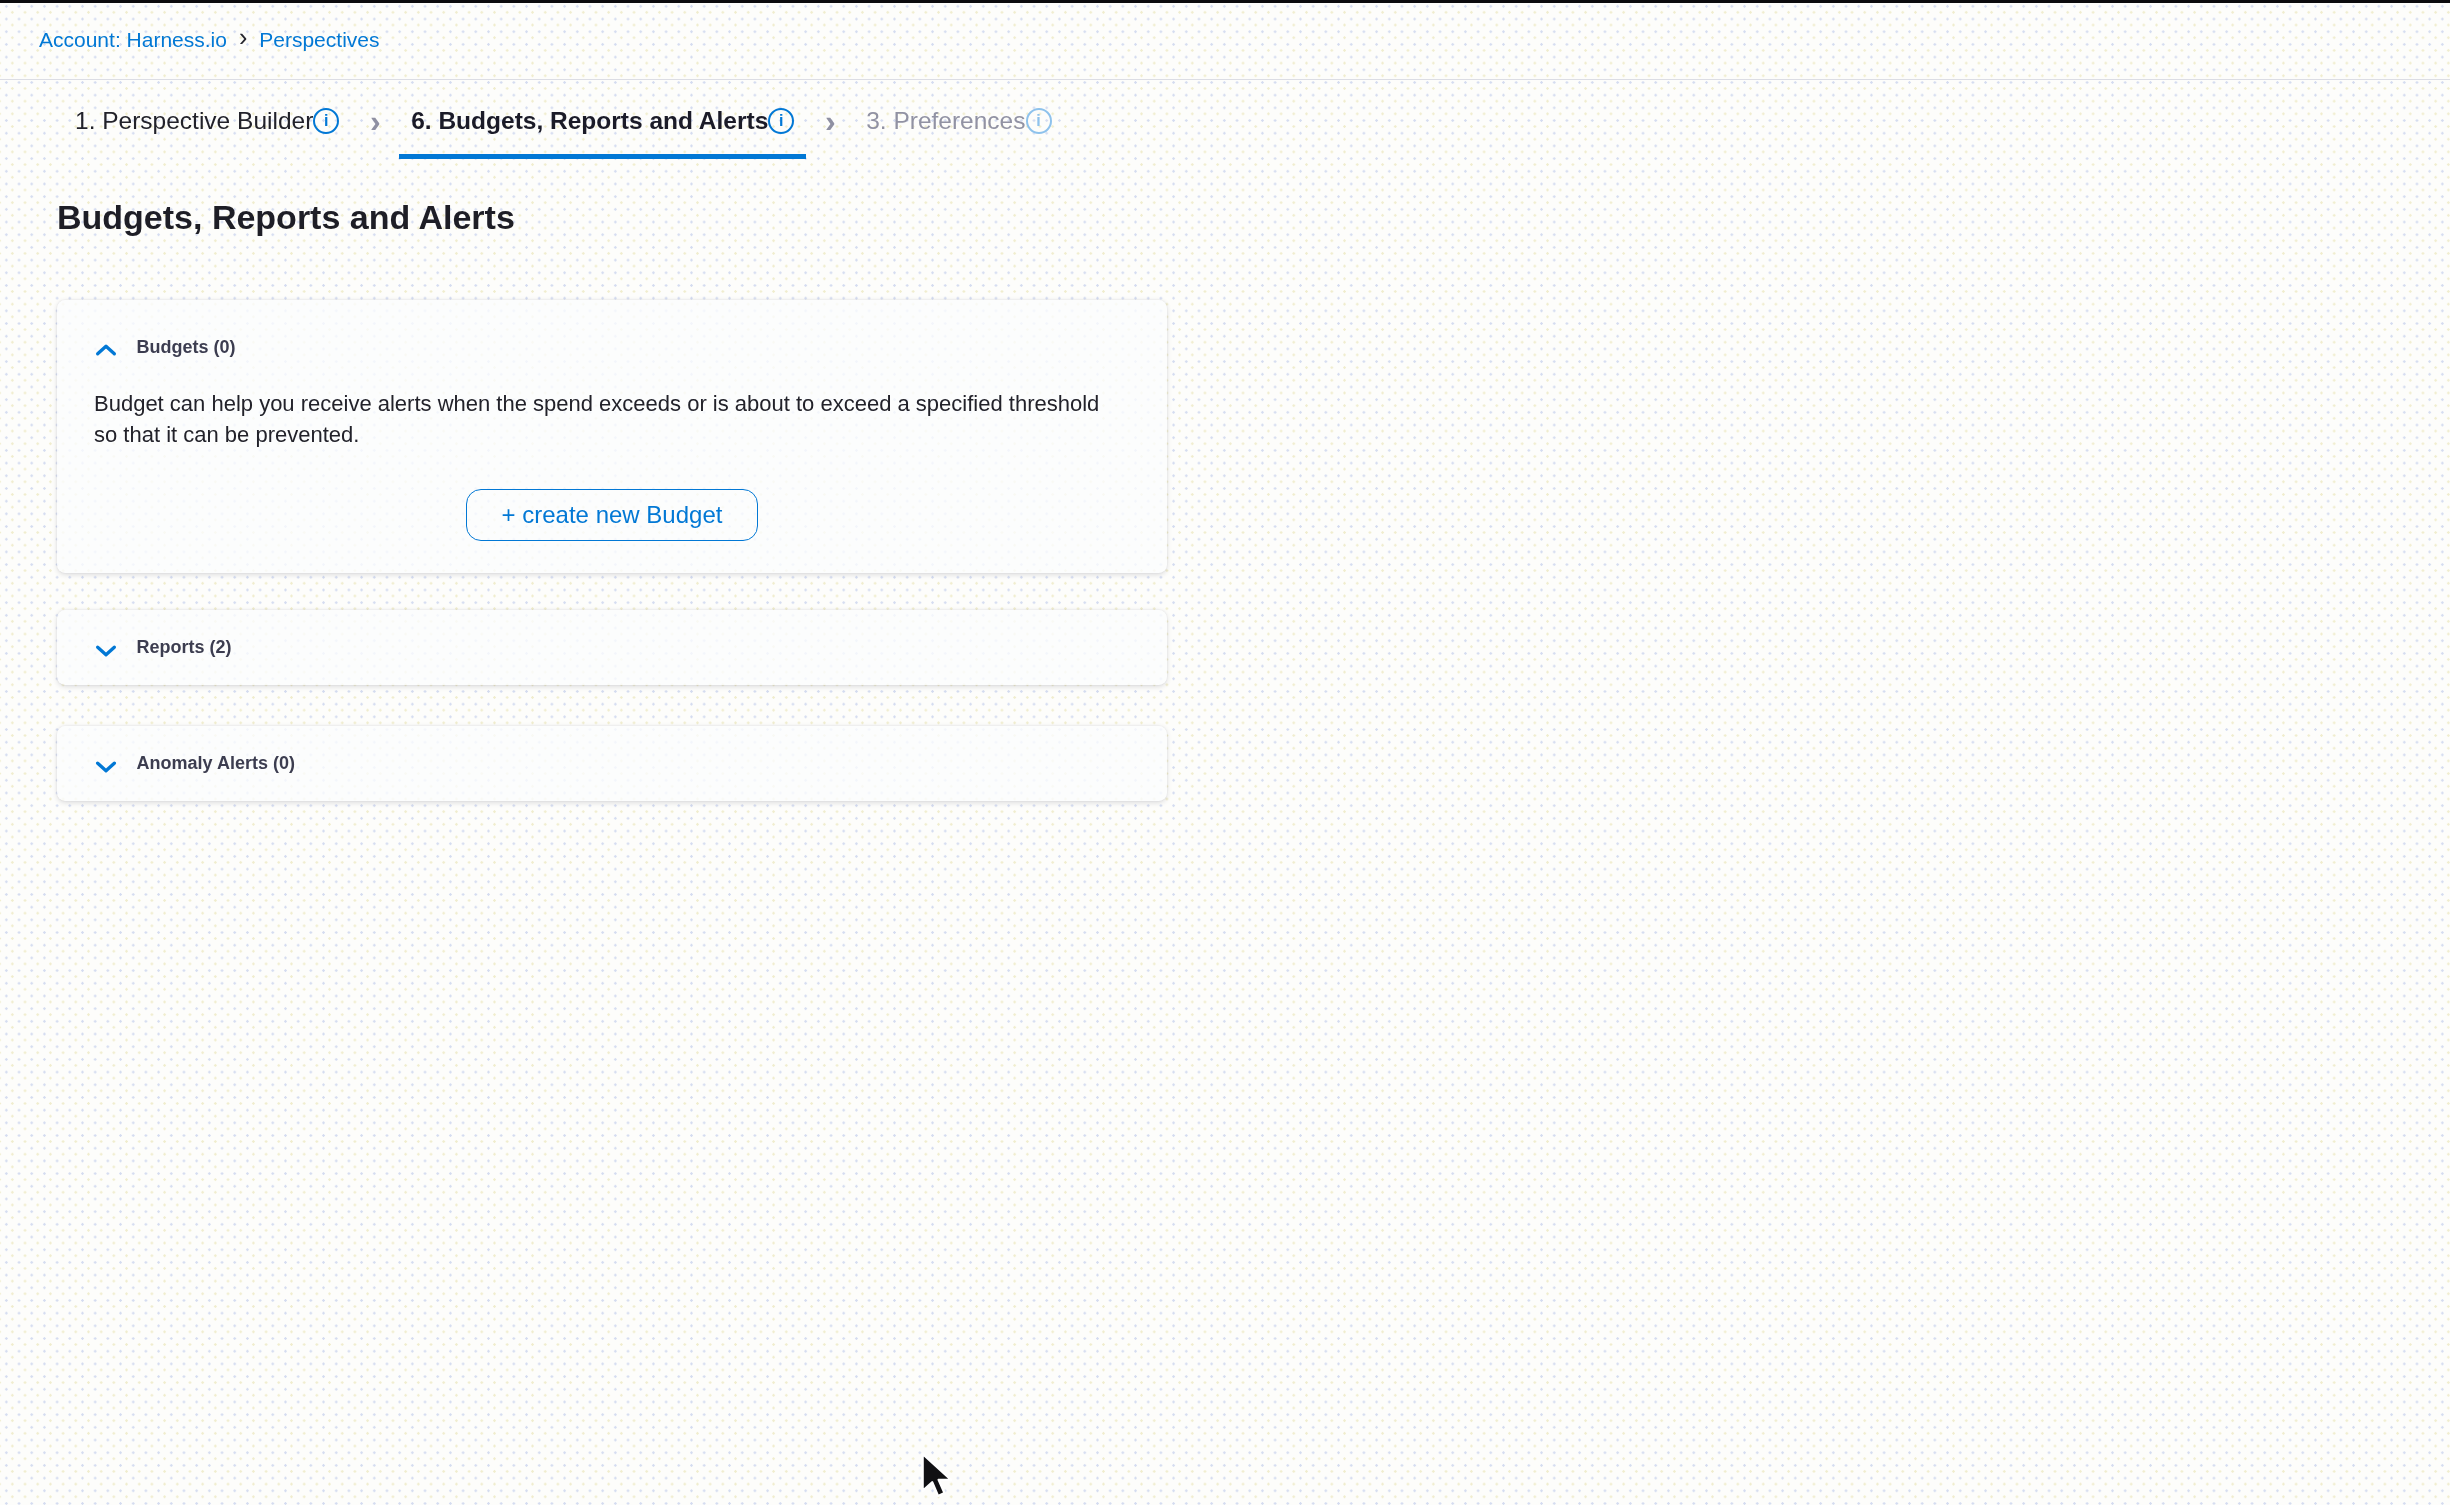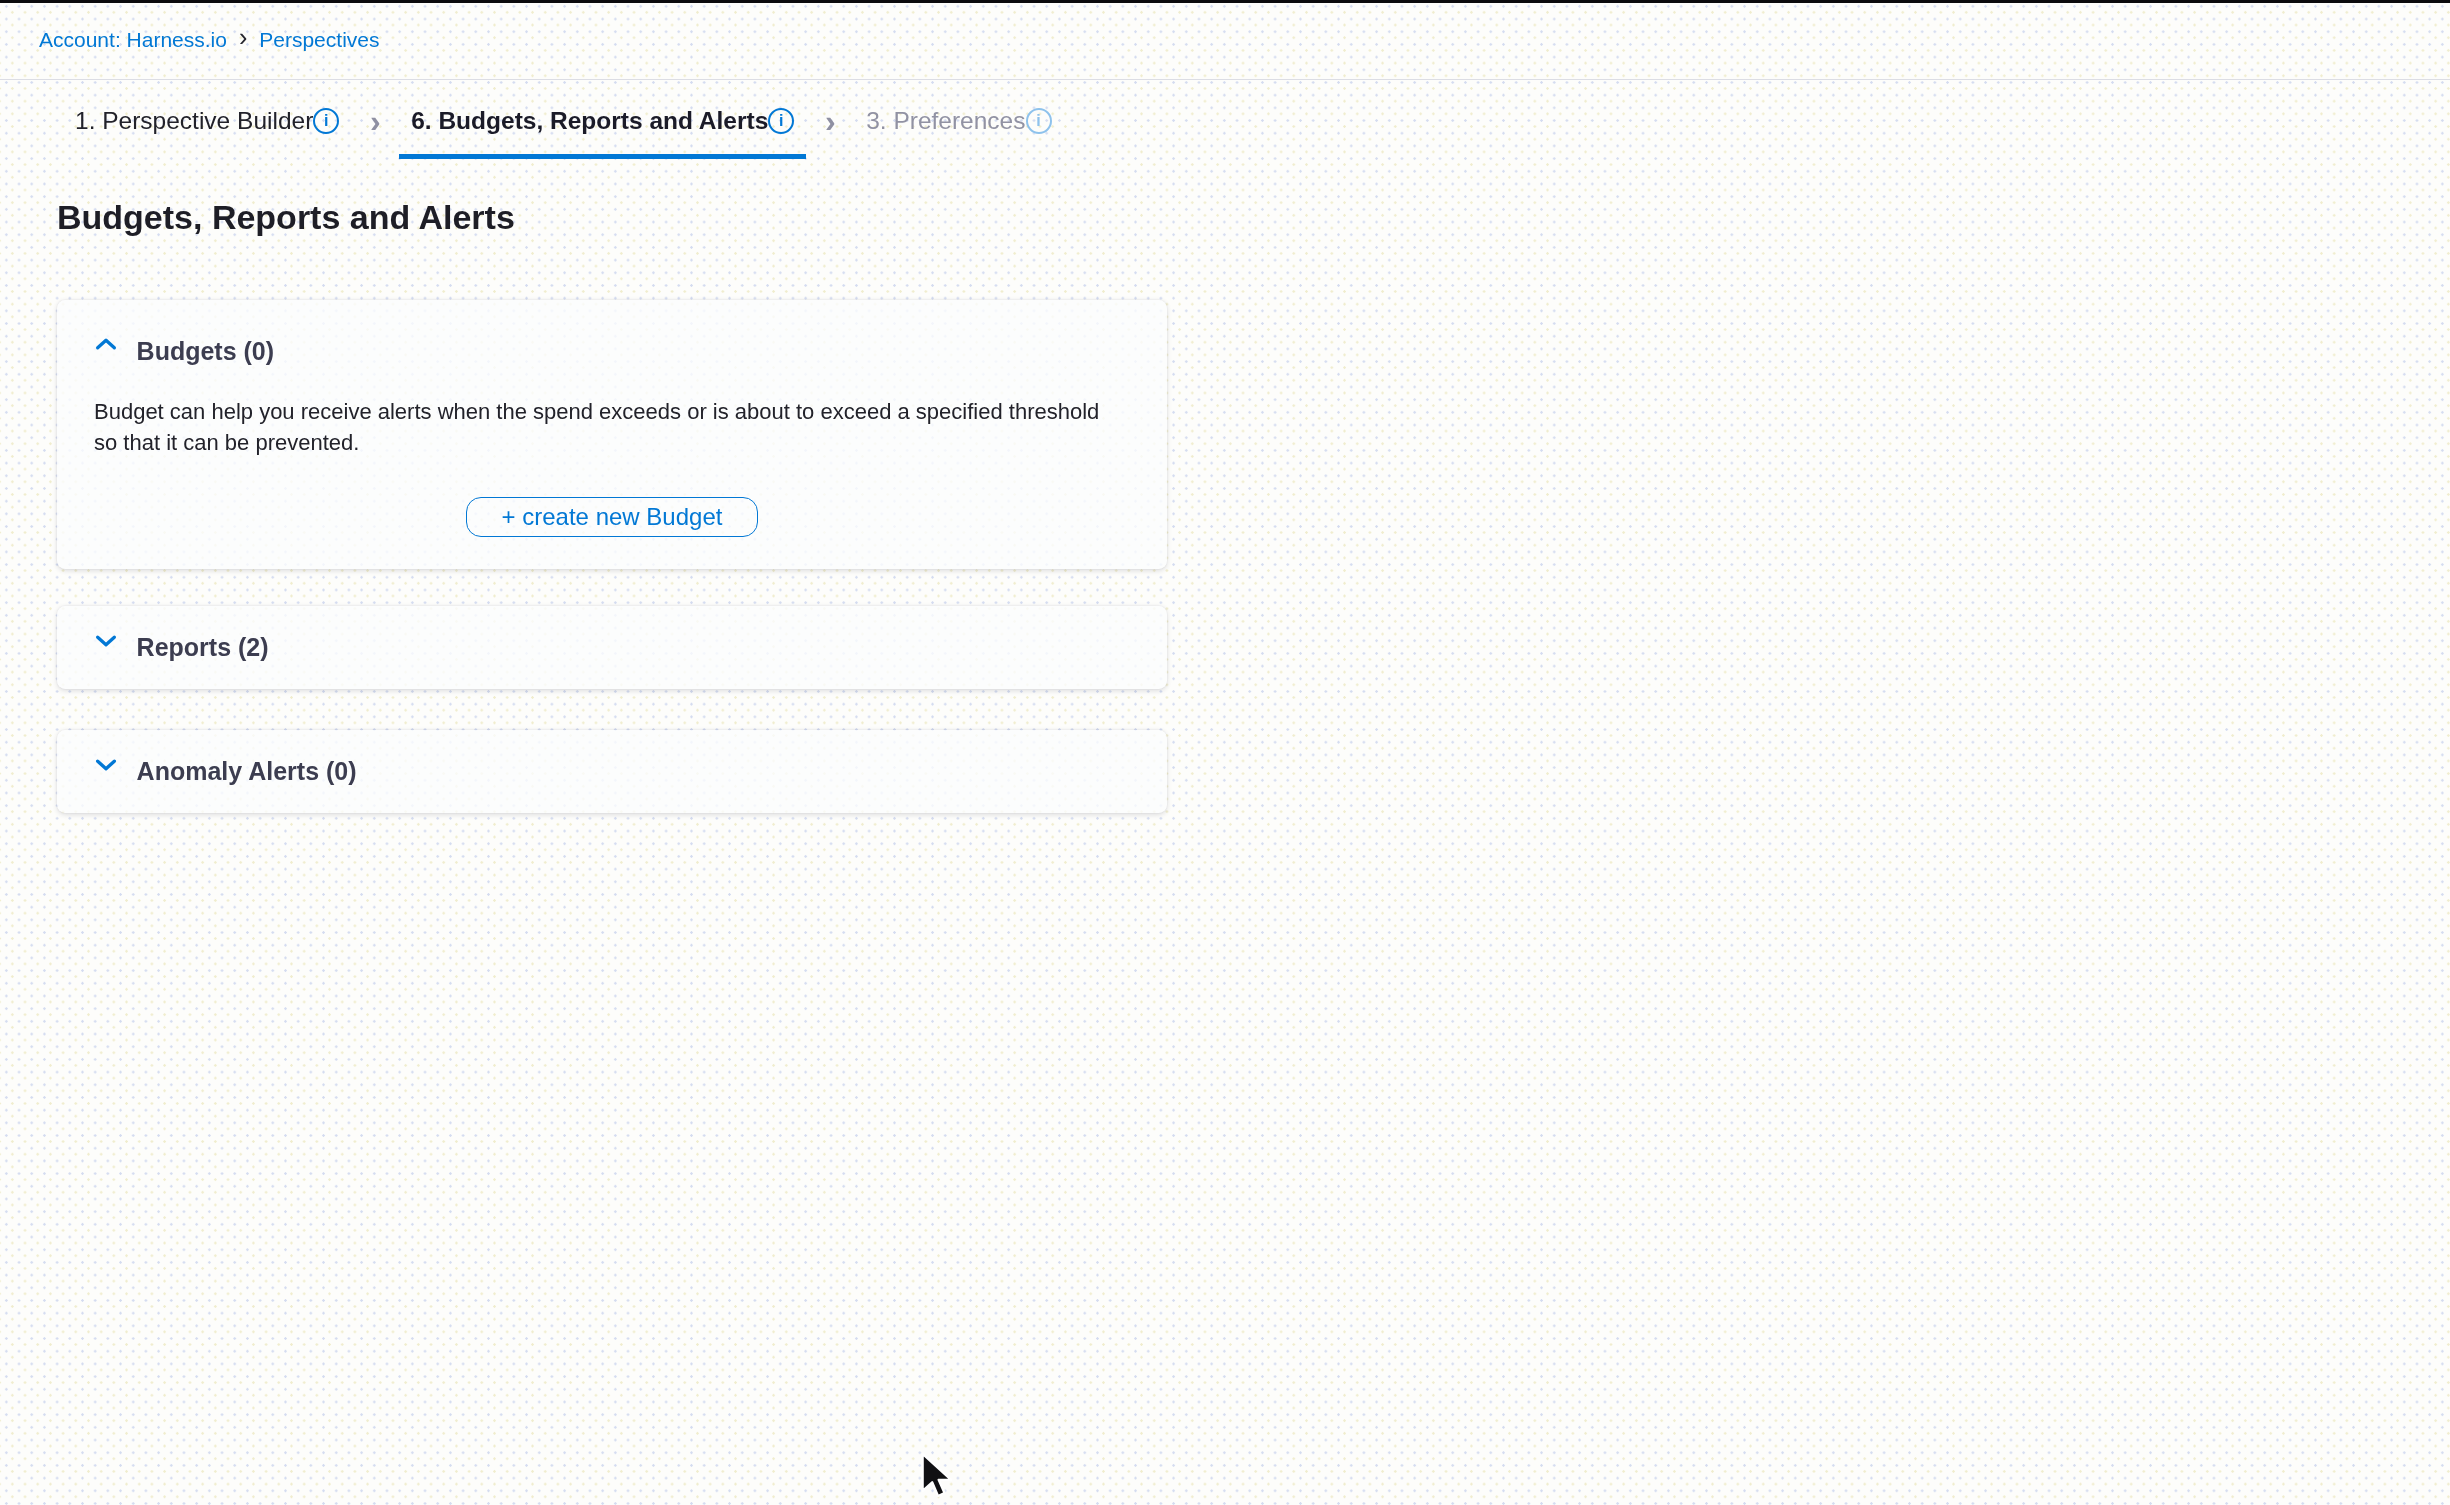--- a/index.html
+++ b/index.html
@@ -54,34 +54,34 @@
     background: rgba(251,252,254,0.78);
     border-radius: 8.4px;
     box-shadow: 0 1.7px 5px rgba(40,41,61,0.14), 0 0 1.7px rgba(40,41,61,0.10);
   }
   .card.budgets { margin-top: 63px; padding: 37px 37px 32px 37px; }
   .card.collapsed { padding: 27px 37px; }
   .card.reports { margin-top: 37px; }
   .card.anomaly { margin-top: 41px; }
 
   .collapse-header {
-    display: flex; align-items: flex-start; gap: 18.6px;
-    font-size: 25px; font-weight: 700; color: #3c3d50;
+    display: flex; align-items: flex-end; gap: 18.6px;
+    font-size: 18px; font-weight: 700; color: #3c3d50;
     cursor: pointer; user-select: none;
   }
   .caret { flex: none; display: inline-flex; }
 
   .card-description {
     margin-top: 30px; max-width: 1026px;
     font-size: 22px; line-height: 1.42; color: #22222a;
   }
 
   .create-btn {
     display: block; margin: 39px auto 0 auto;
-    height: 40px; padding: 0 35px;
+    height: 52px; padding: 0 35px;
     font-family: inherit; font-size: 24px; color: #0278d5;
     background: transparent; border: 1.7px solid #0278d5; border-radius: 15px;
     cursor: pointer;
   }
 
   
   .cursor { position: absolute; left: 918px; top: 1451px; width: 37px; height: 49px; pointer-events: none; }
 </style>
 </head>
 <body>

